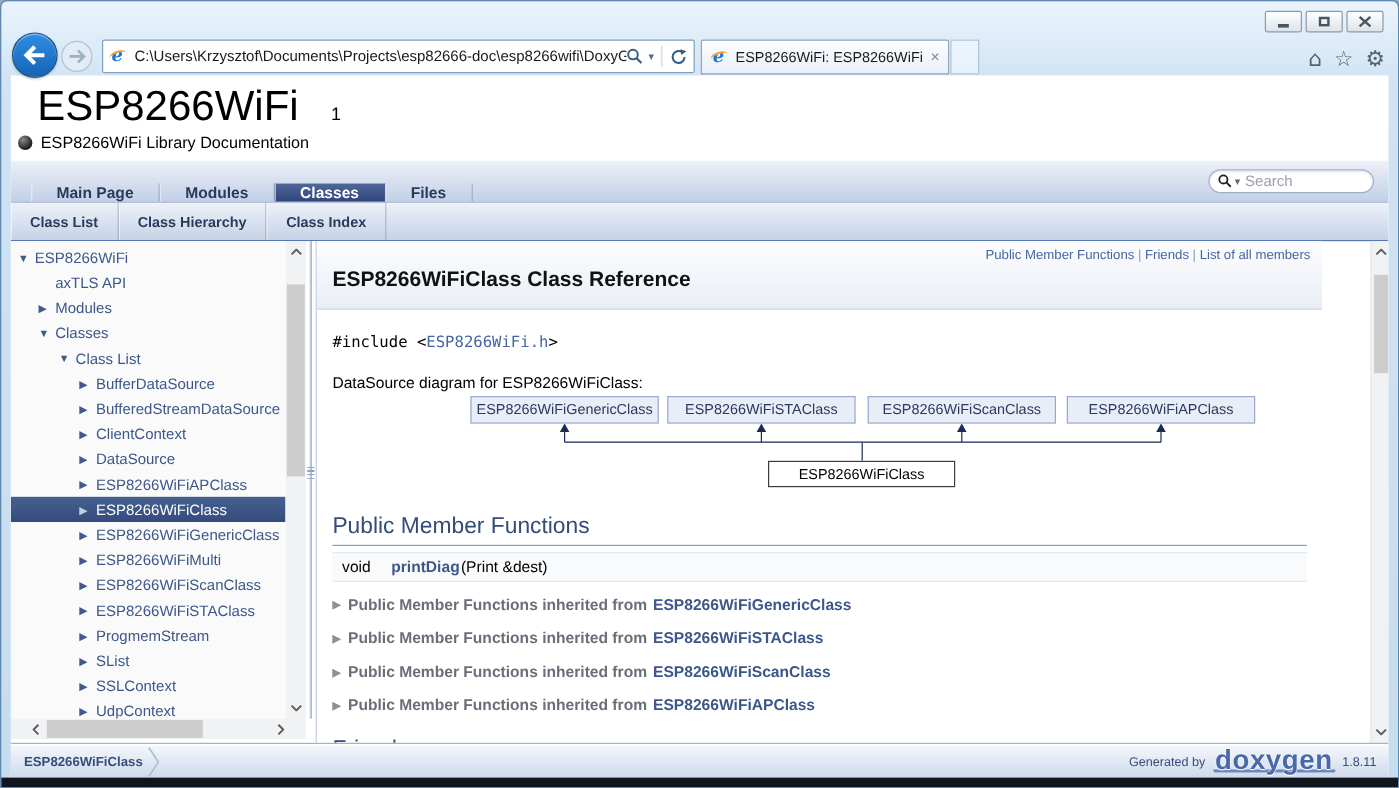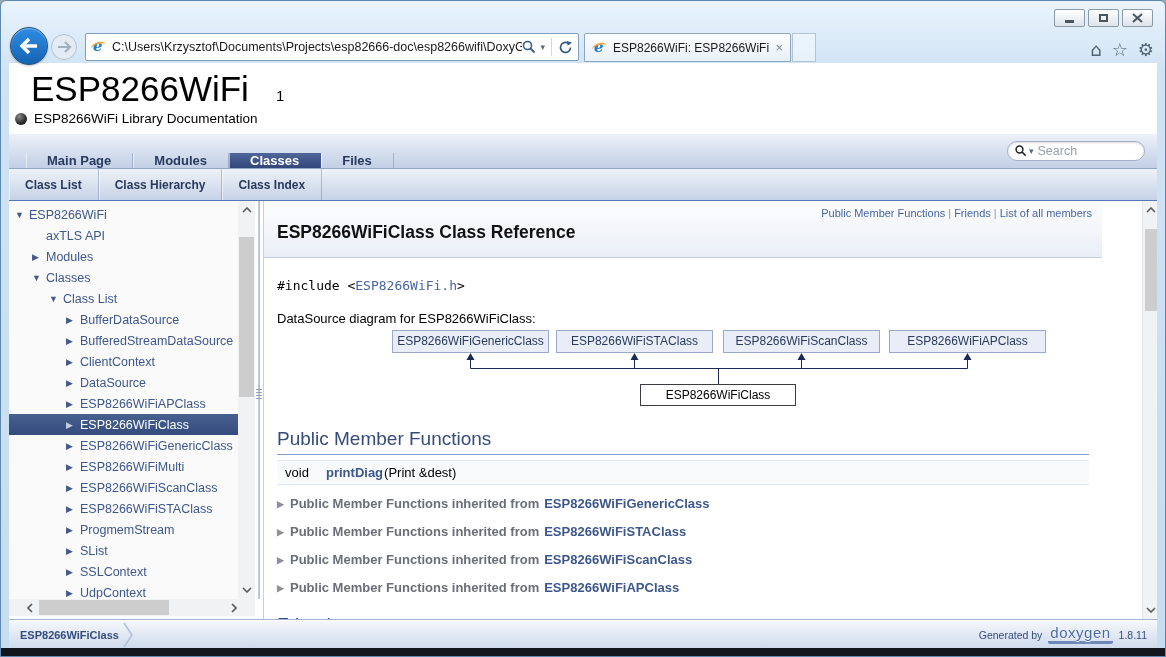--- a/index.html
+++ b/index.html
@@ -110,21 +110,21 @@
   .inhwrap{margin-top:8px;}
   .inhrow{height:21px;margin-bottom:7px;display:flex;align-items:center;font-size:13px;font-weight:bold;color:#6b6e78;cursor:default;}
   .inharrow{font-size:9px;color:#8f8f98;width:13px;flex:none;}
   .inhlink{color:#3D578C;margin-left:5px;cursor:pointer;}
   
   .navpath{position:absolute;left:0;right:0;top:556px;height:31px;display:flex;align-items:center;
     background:linear-gradient(#f6f8fc,#ccd8ec);border-top:1px solid #9fb3d1;box-shadow:inset 0 1px 0 #fff;}
   .crumb{font-size:11px;font-weight:bold;color:#364D7C;padding-left:11px;display:flex;align-items:center;gap:3px;}
   .genrow{margin-left:auto;display:flex;align-items:center;gap:6px;padding-right:10px;}
   .gen{font-size:10.5px;color:#364D7C;}
-  .doxylogo{font-size:15px;font-weight:normal;letter-spacing:.5px;color:#4A69A8;
+  .doxylogo{font-size:23px;font-weight:bold;letter-spacing:.5px;color:#4A69A8;
     text-shadow:0 1px 0 #fff,0 0 2px #fff;border-bottom:3px solid #6f87b8;border-radius:2px;
     line-height:14px;padding:0 2px 1px;}
   .bottomstrip{position:absolute;left:0;right:0;bottom:0;height:8px;background:#12151c;}
 </style>
 </head>
 <body>
 
 <div class="window">
 
   <div class="winbtns">

